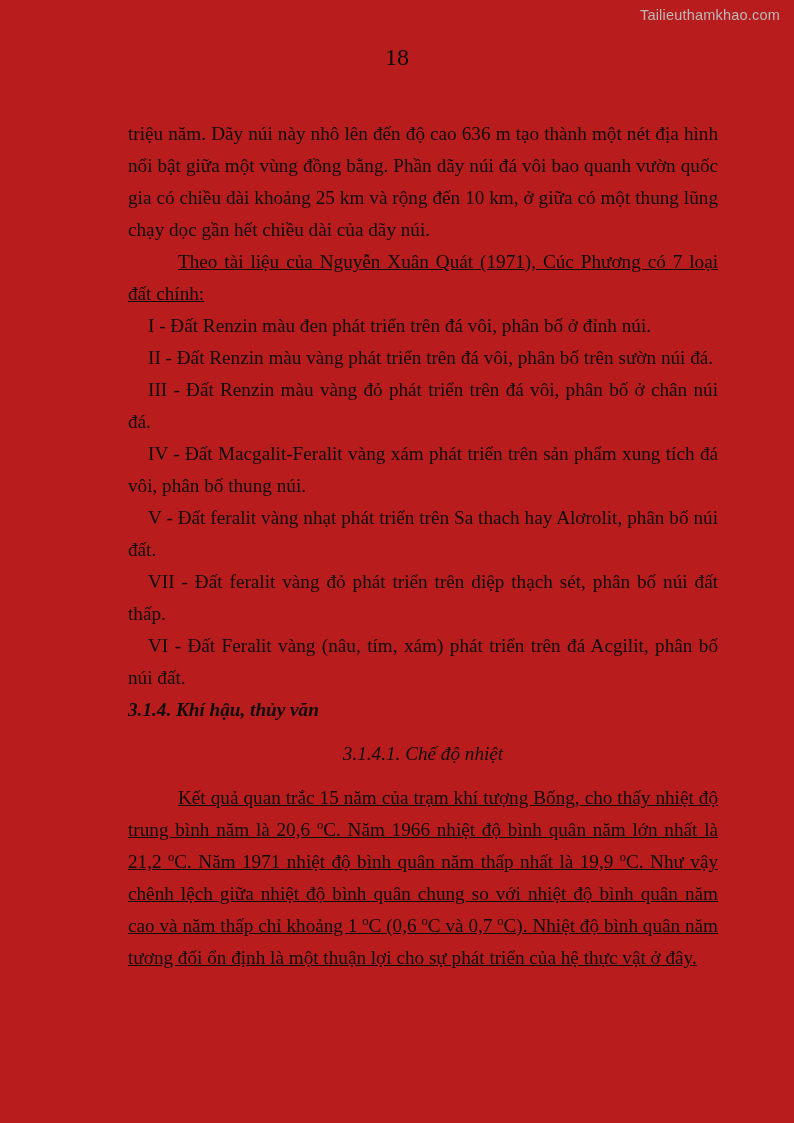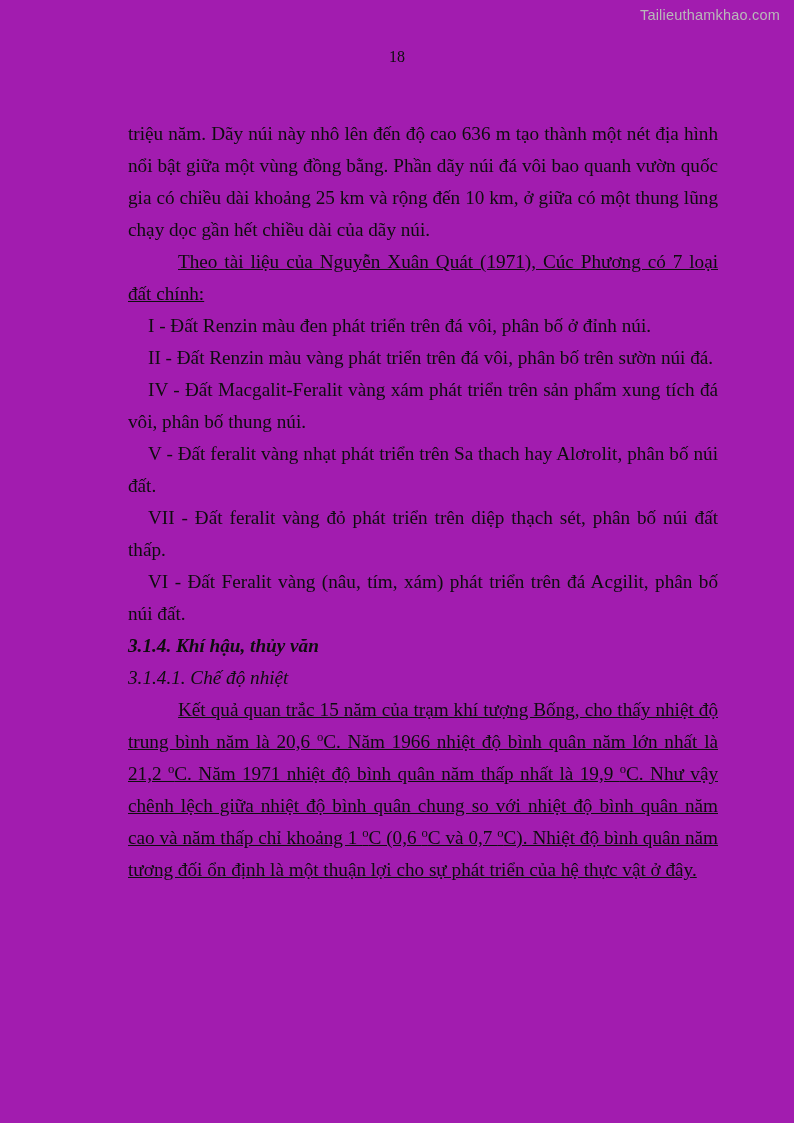--- a/index.html
+++ b/index.html
@@ -4,21 +4,21 @@
 <style>
   html, body {
     margin: 0;
     padding: 0;
     background: #ffffff;
   }
   .page {
     position: relative;
     width: 794px;
     height: 1123px;
-    background: #a21caf;
+    background: #b91c1c;
     overflow: hidden;
     font-family: "Liberation Serif", "DejaVu Serif", serif;
     color: #0d0d0d;
   }
   .watermark {
     position: absolute;
     top: 7px;
     right: 14px;
     font-family: "Liberation Sans", "DejaVu Sans", sans-serif;
     font-size: 14.5px;
@@ -26,21 +26,21 @@
     color: #b9b9b9;
     white-space: nowrap;
     user-select: none;
   }
   .page-number {
     position: absolute;
     top: 46px;
     left: 0;
     width: 794px;
     text-align: center;
-    font-size: 16px;
+    font-size: 24px;
     line-height: 22px;
   }
   .content {
     position: absolute;
     left: 128px;
     top: 118px;
     width: 590px;
   }
   p.body {
     margin: 0;
@@ -60,26 +60,26 @@
   }
   h3.heading-bi {
     margin: 0;
     font-size: 19.2px;
     line-height: 32px;
     font-weight: bold;
     font-style: italic;
     text-align: left;
   }
   h4.heading-i {
-    margin: 0;
+    margin: 12px;
     font-size: 19.2px;
     line-height: 32px;
     font-weight: normal;
     font-style: italic;
-    text-align: left;
+    text-align: center;
   }
   .deg {
     vertical-align: super;
     font-size: 0.66em;
     line-height: 0;
   }
 </style>
 </head>
 <body>
 
@@ -93,20 +93,21 @@
 
     <p class="body">triệu năm. Dãy núi này nhô lên đến độ cao 636 m tạo thành một nét địa hình nổi bật giữa một vùng đồng bằng. Phần dãy núi đá vôi bao quanh vườn quốc gia có chiều dài khoảng 25 km và rộng đến 10 km, ở giữa có một thung lũng chạy dọc gần hết chiều dài của dãy núi.</p>
 
 
     <p class="body indent-para">Theo tài liệu của Nguyễn Xuân Quát (1971), Cúc Phương có 7 loại đất chính:</p>
 
     <p class="body indent-item">I - Đất Renzin  màu đen phát triển trên đá vôi, phân bố ở đỉnh núi.</p>
 
     <p class="body indent-item">II - Đất Renzin màu vàng phát triển trên đá vôi, phân bố trên  sườn núi đá.</p>
 
+    <p class="body indent-item">III - Đất Renzin  màu vàng đỏ phát triển trên đá vôi, phân bố ở chân núi đá.</p>
 
     <p class="body indent-item">IV - Đất Macgalit-Feralit vàng xám phát triển trên sản phẩm xung tích đá vôi, phân bố thung núi.</p>
 
     <p class="body indent-item">V - Đất feralit vàng nhạt phát triển trên Sa thach hay Alơrolit, phân bố núi đất.</p>
 
     <p class="body indent-item">VII - Đất feralit vàng đỏ phát triển trên diệp thạch sét, phân bố núi đất thấp.</p>
 
     <p class="body indent-item">VI - Đất Feralit vàng (nâu, tím, xám) phát triển trên đá Acgilit, phân bố núi đất.</p>
 
     <h3 class="heading-bi">3.1.4. Khí hậu, thủy văn</h3>

